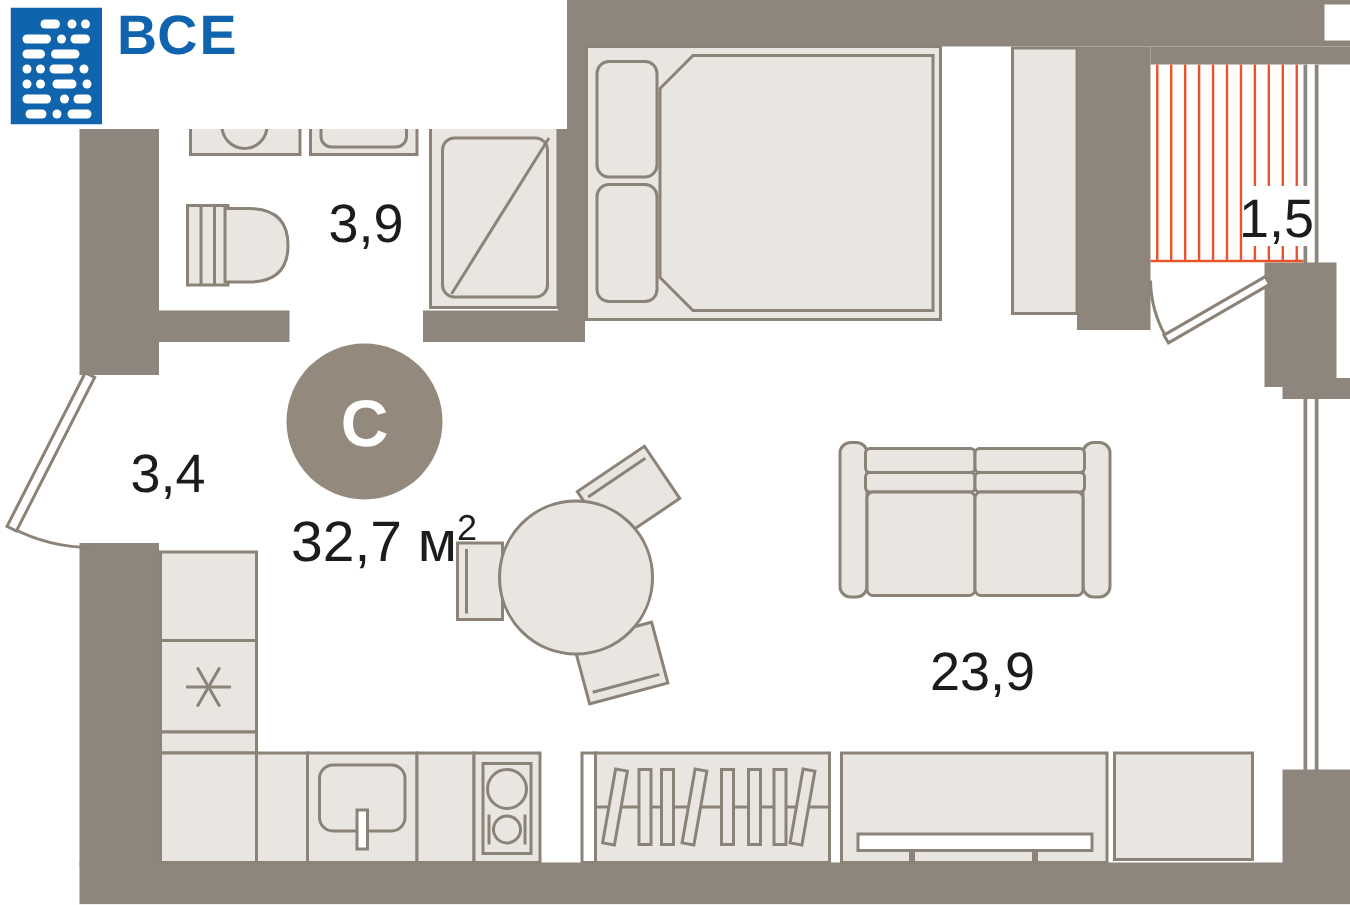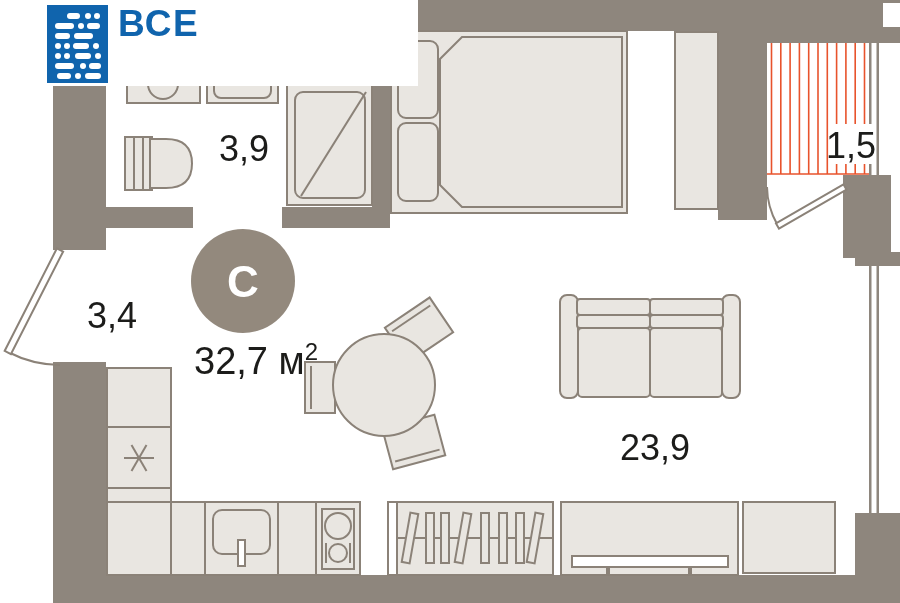--- a/index.html
+++ b/index.html
@@ -11,21 +11,21 @@
   .f{fill:#e9e6e1;stroke:#8b8278;stroke-width:2;}
   .fw{fill:#ffffff;stroke:#8b8278;stroke-width:2;}
   .ln{stroke:#8b8278;stroke-width:2;fill:none;}
   .hatch{stroke:#e8532c;stroke-width:1.6;}
   text{font-family:"Liberation Sans",sans-serif;fill:#1c1c1a;}
   .room-label{font-size:36px;}
   .area-label{font-size:38px;}
   .badge-letter{font-size:44px;font-weight:bold;fill:#ffffff;}
   
   .logo{position:absolute;left:0;top:0;width:378px;height:86px;background:#ffffff;
-        display:flex;align-items:flex-start;padding-left:40px;}
+        display:flex;align-items:flex-start;}
   .logo-mark{margin:5px 0 0 7px;flex:0 0 auto;}
   .logo-text{color:#1064ad;font-weight:bold;font-size:37px;line-height:34px;
              letter-spacing:1.5px;margin:7px 0 0 10px;white-space:nowrap;}
 </style>
 </head>
 <body>
 
 <div class="stage">
 
   <svg class="plan" width="900" height="603" viewBox="0 0 900 603">

